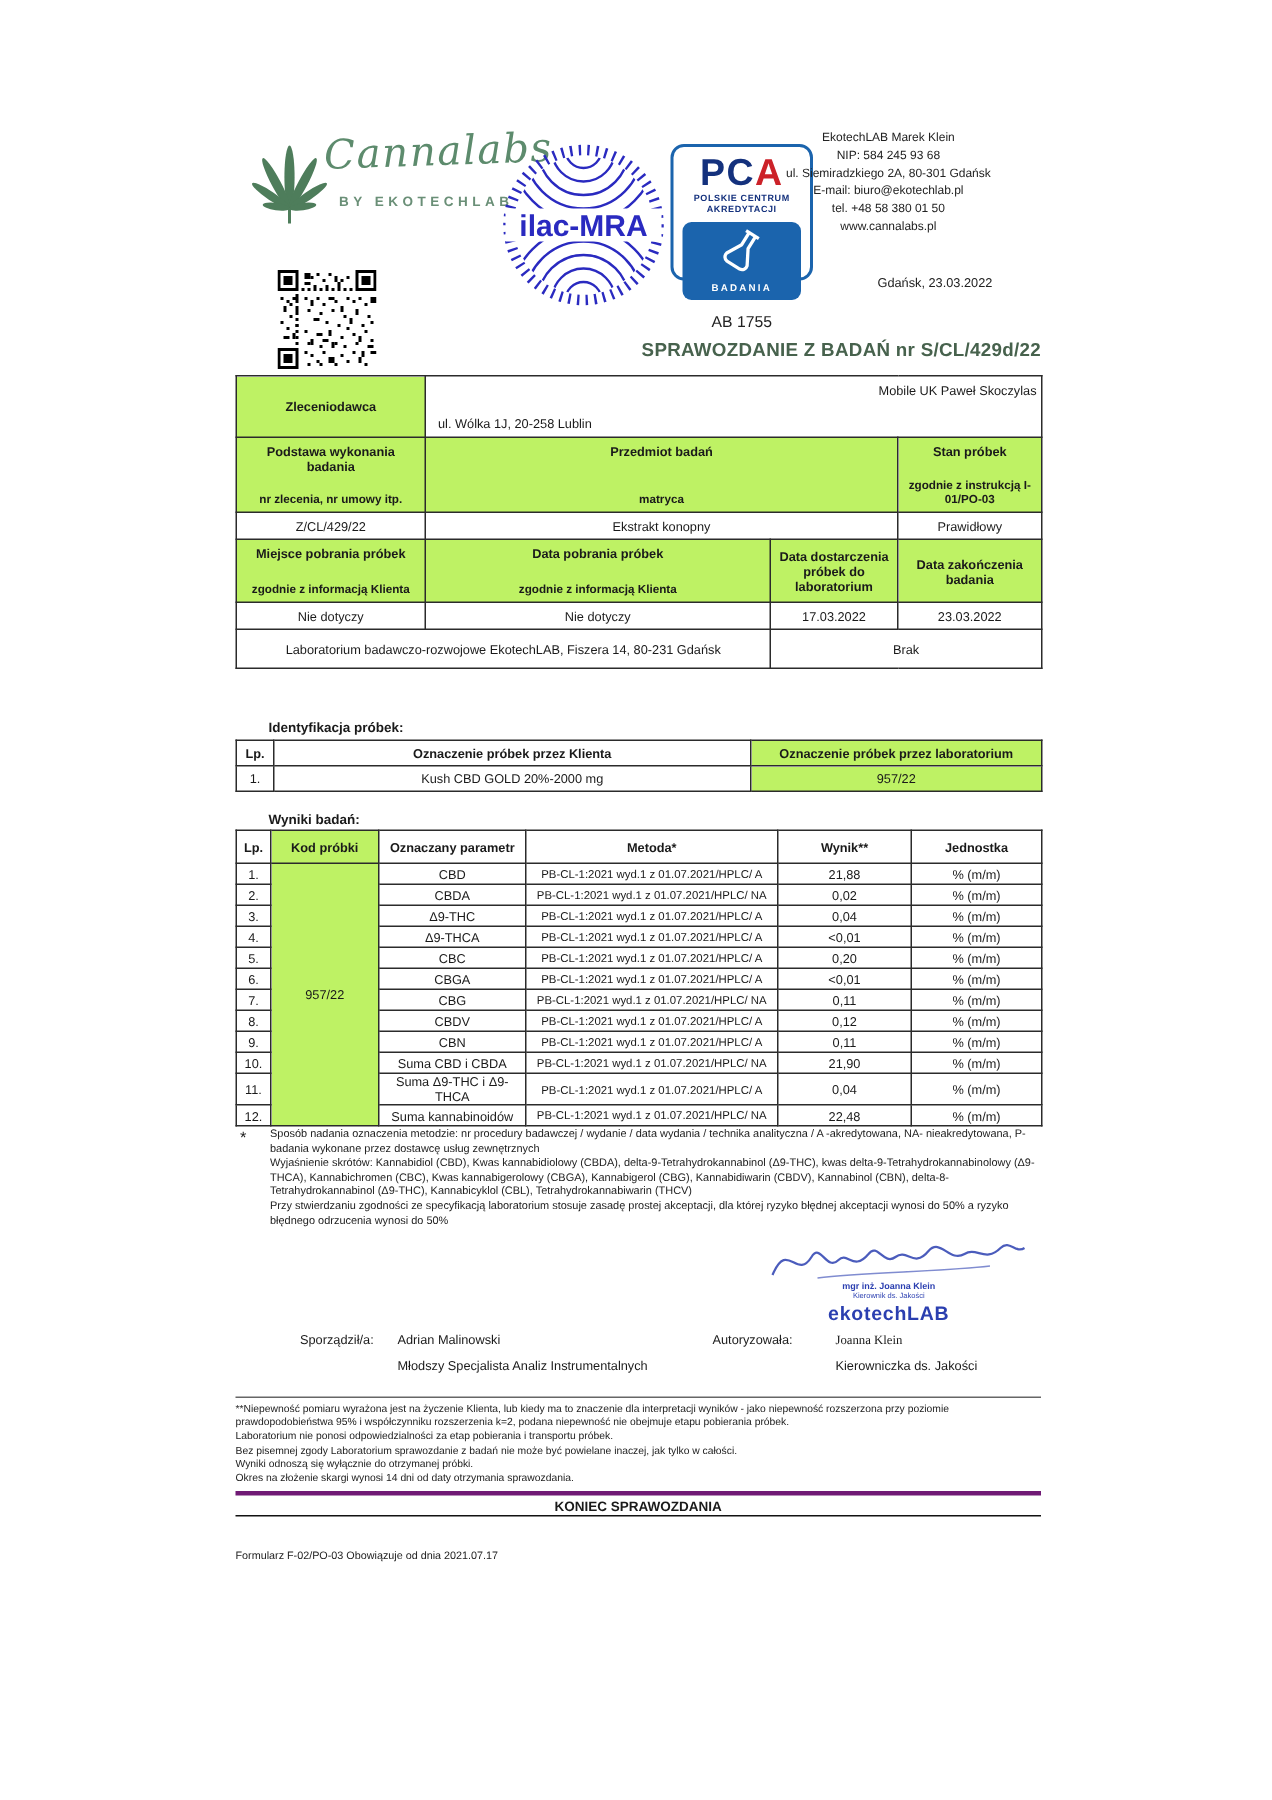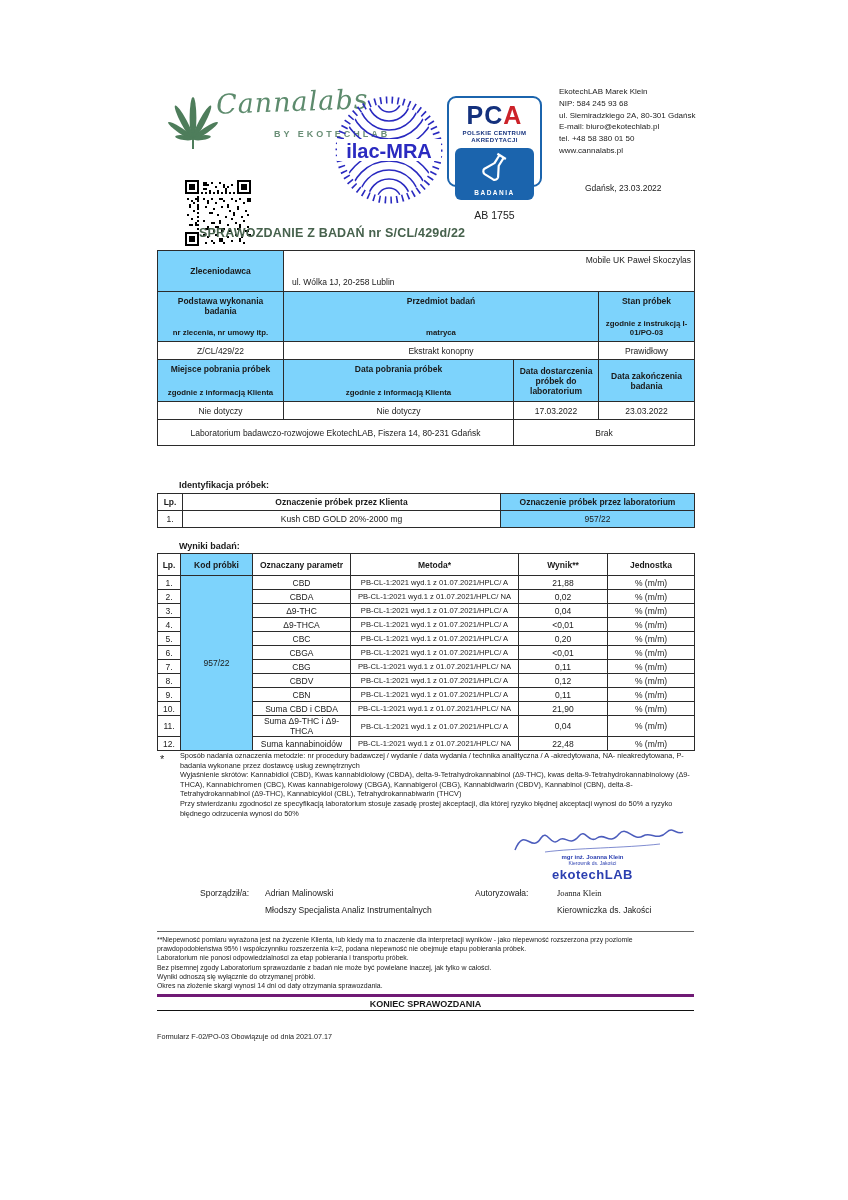--- a/index.html
+++ b/index.html
@@ -3,46 +3,46 @@
 <meta charset="utf-8">
 <style>
   html,body{margin:0;padding:0;background:#ffffff;}
   .page{position:relative;width:848px;height:1200px;background:#fff;
         font-family:"Liberation Sans",sans-serif;color:#1a1a1a;overflow:hidden;}
   .abs{position:absolute;}
 
   
   .brand-script{font-family:"DejaVu Serif",serif;font-style:italic;font-size:27px;
                 color:#5d8b6d;letter-spacing:1px;transform:rotate(-2deg);}
-  .brand-sub{font-size:9px;font-weight:700;letter-spacing:3px;color:#6a8f77;margin-left:48px;}
+  .brand-sub{font-size:9px;font-weight:700;letter-spacing:3px;color:#6a8f77;}
   .ilac-wrap{width:112px;height:112px;}
   .ilac-text{position:absolute;left:0;top:46px;width:112px;text-align:center;
              font-size:20px;font-weight:700;color:#2a2ac0;letter-spacing:0px;}
   .pca-box{width:95px;height:91px;border:2px solid #1b64ad;border-radius:9px;
            background:#fff;box-sizing:border-box;text-align:center;}
   .pca-acr{font-size:25px;font-weight:700;line-height:1;margin-top:5px;color:#14317d;letter-spacing:1px;}
   .pca-acr .red{color:#cc2229;}
   .pca-small{font-size:6px;font-weight:700;color:#14317d;letter-spacing:.4px;line-height:7px;margin-top:2px;}
   .pca-badge{margin:4px auto 0 auto;width:79px;height:52px;background:#1b64ad;border-radius:6px;
              position:relative;}
   .pca-badge-label{position:absolute;bottom:4px;width:100%;text-align:center;color:#fff;
                    font-size:6.5px;font-weight:700;letter-spacing:1.5px;}
   .ab-no{width:95px;text-align:center;font-size:10.5px;color:#222;}
   .company{font-size:8px;line-height:11.8px;color:#222;}
   .dateline{font-size:8.5px;color:#222;}
 
   
-  .title{width:537px;text-align:left;font-weight:700;font-size:12.5px;color:#47624d;
+  .title{width:537px;text-align:right;font-weight:700;font-size:12.5px;color:#47624d;
          box-sizing:border-box;padding-left:42px;letter-spacing:.2px;}
 
   
   table{border-collapse:collapse;table-layout:fixed;}
   td{border:1px solid #2b2b2b;font-size:8.5px;text-align:center;vertical-align:middle;
      padding:0 3px;overflow:hidden;}
-  .green{background:#7dd3fc;}
+  .green{background:#bef264;}
   .b{font-weight:700;}
   .sub{font-weight:700;font-size:7.8px;}
   .vs{display:flex;flex-direction:column;justify-content:space-between;height:100%;
       padding:4px 0;box-sizing:border-box;align-items:center;}
   .left{text-align:left;padding-left:8px;}
   tr.r-a td{height:40px;} tr.r-b td{height:49px;} tr.r-c td{height:17px;}
   tr.r-d td{height:41px;} tr.r-e td{height:17px;} tr.r-f td{height:20px;}
   tr.r-g td{height:25px;}
   .sec-label{font-size:9px;font-weight:700;padding-left:22px;}
   .ident td{height:16px;}
@@ -124,21 +124,21 @@
         <g transform="translate(40,19) rotate(32)" fill="none" stroke="#ffffff" stroke-width="2.2" stroke-linejoin="round">
           <path d="M-2.5,-12 L-2.5,-3 L-8,7 A3.5,3.5 0 0 0 -5,11.5 L5,11.5 A3.5,3.5 0 0 0 8,7 L2.5,-3 L2.5,-12"></path>
           <line x1="-5" y1="-12.5" x2="5" y2="-12.5"></line>
         </g>
       </svg>
       <div class="pca-badge-label">BADANIA</div>
     </div>
   </div>
   <div class="abs ab-no" style="left:447px;top:209px;">AB 1755</div>
 
-  <div class="abs company" style="left:559px;top:86px;">
+  <div class="abs company" style="left:524px;top:86px;text-align:center;">
     <div>EkotechLAB Marek Klein</div>
     <div>NIP: 584 245 93 68</div>
     <div>ul. Siemiradzkiego 2A, 80-301 Gdańsk</div>
     <div>E-mail: biuro@ekotechlab.pl</div>
     <div>tel. +48 58 380 01 50</div>
     <div>www.cannalabs.pl</div>
   </div>
   <div class="abs dateline" style="left:585px;top:183px;">Gdańsk,  23.03.2022</div>
 
   <svg class="abs" style="left:185px;top:180px;" width="66" height="66" viewBox="0 0 33 33" id="qr">

